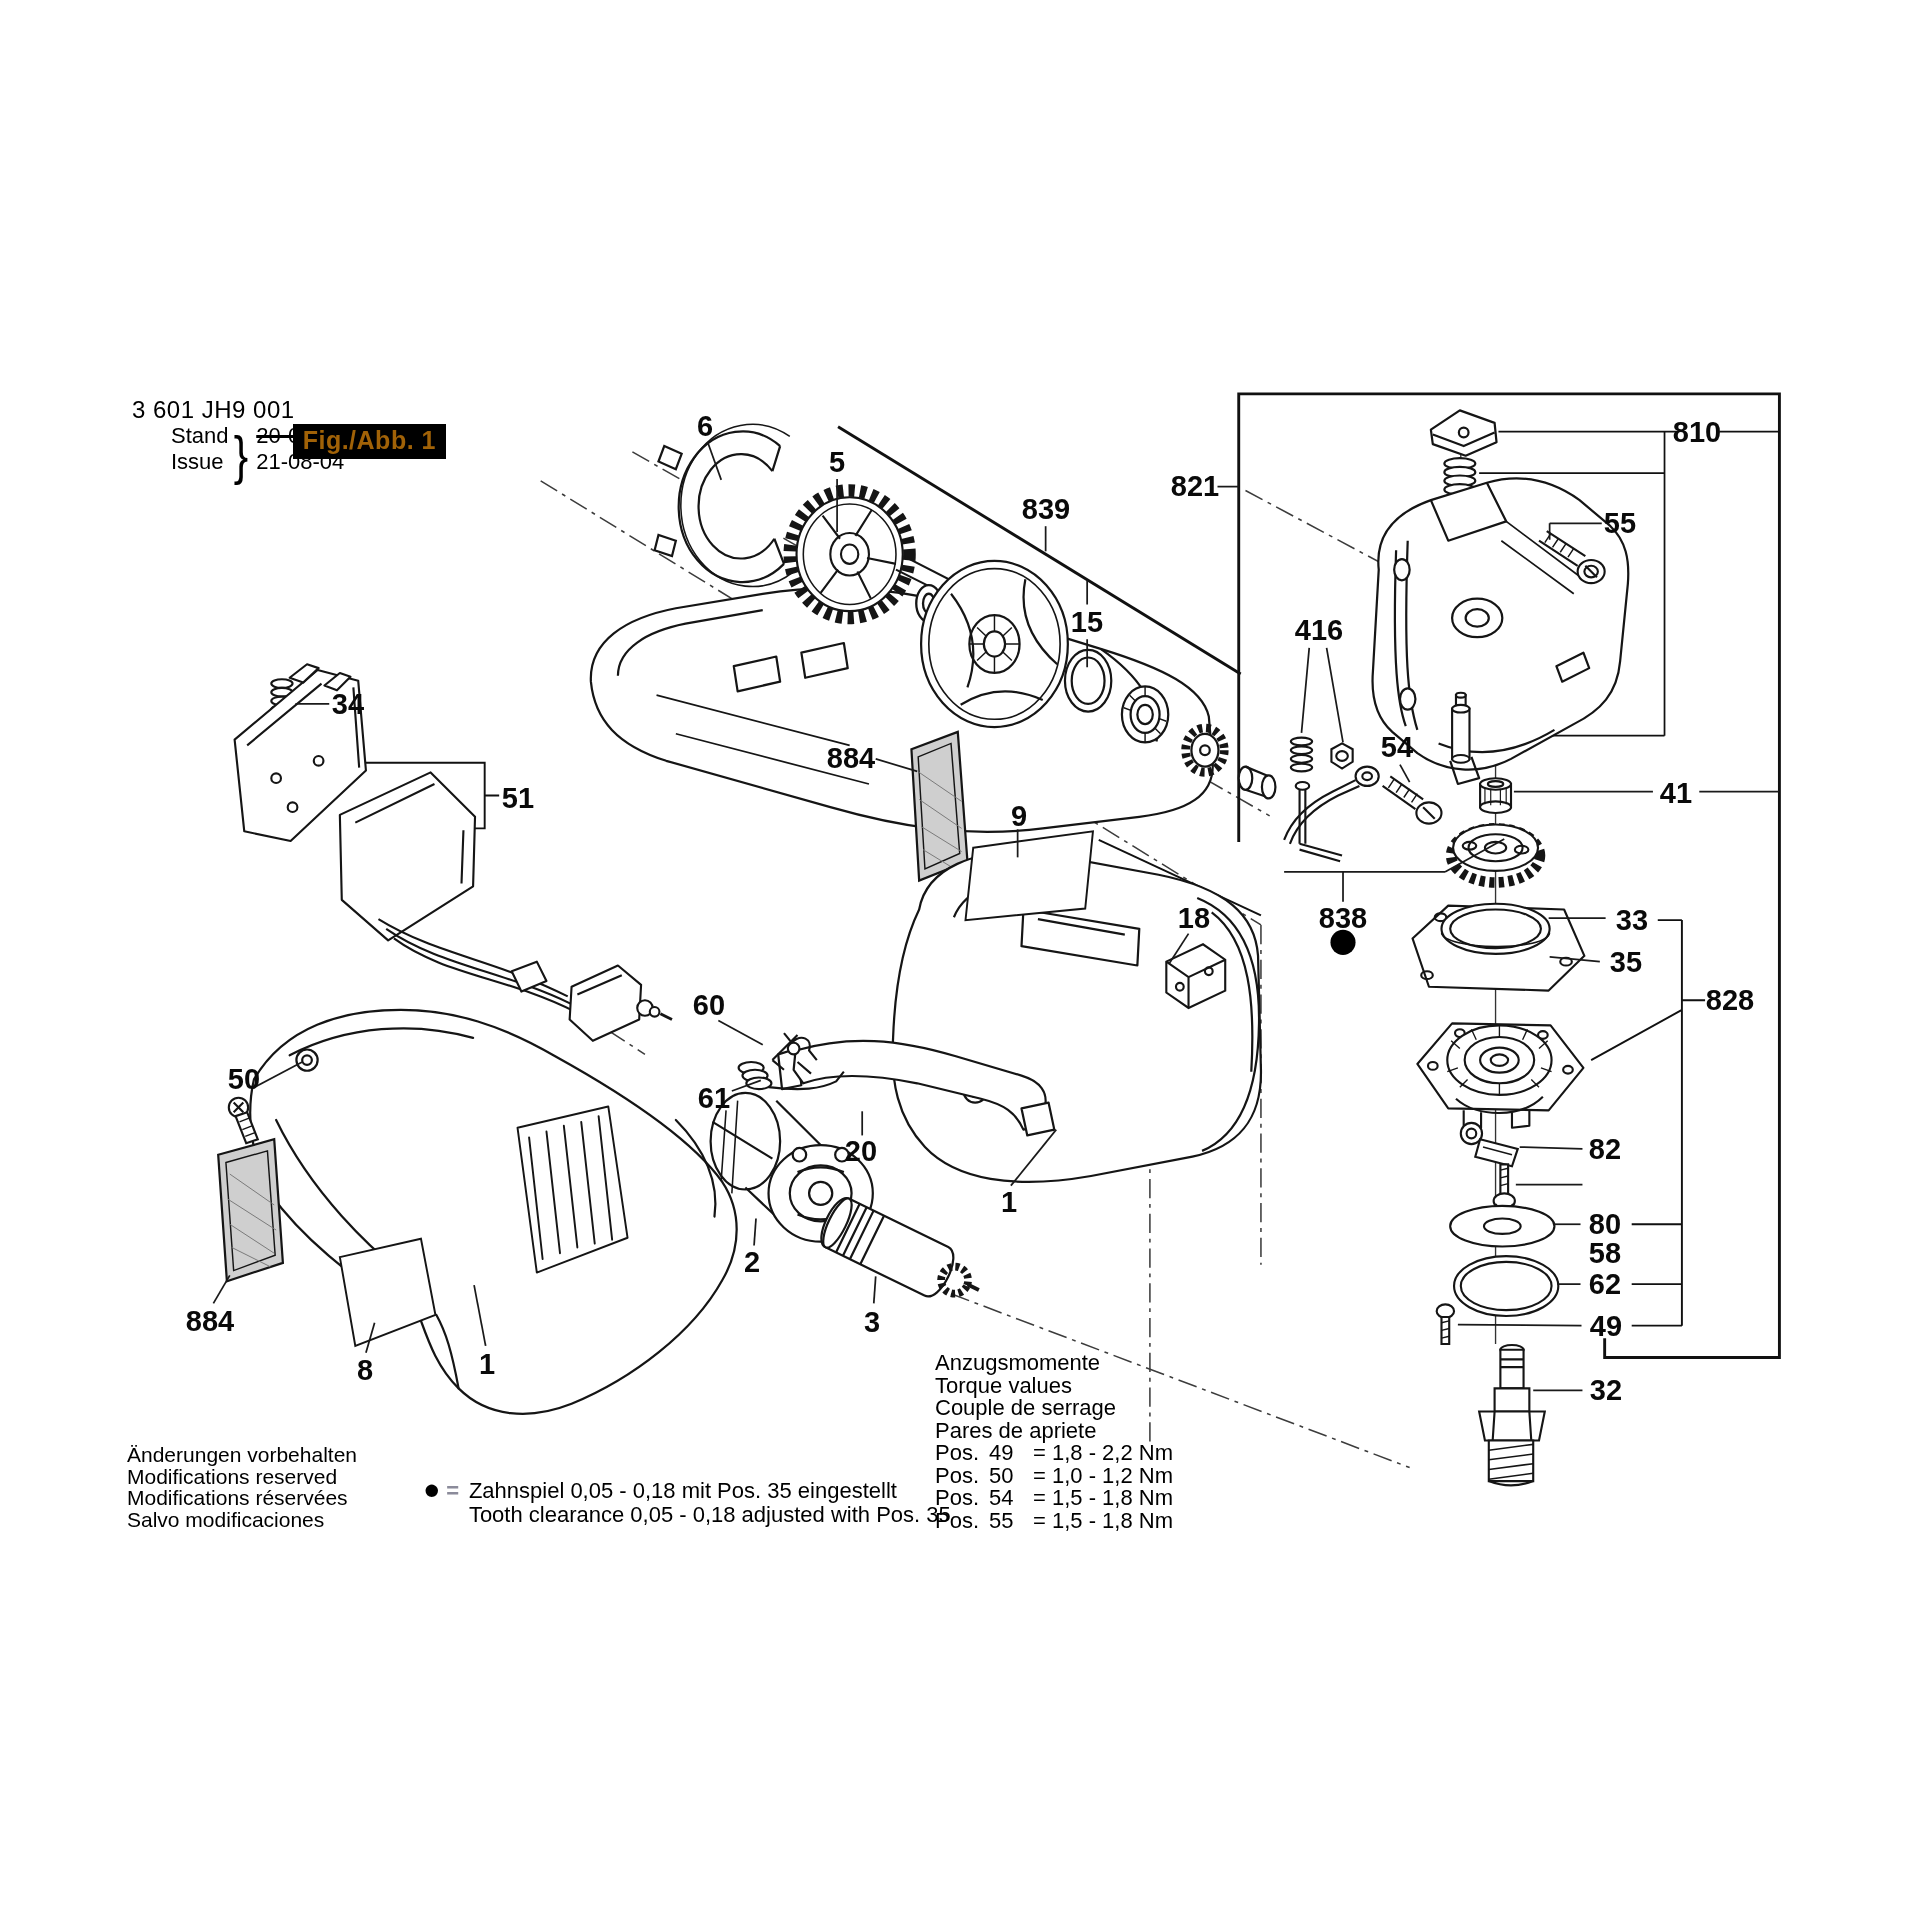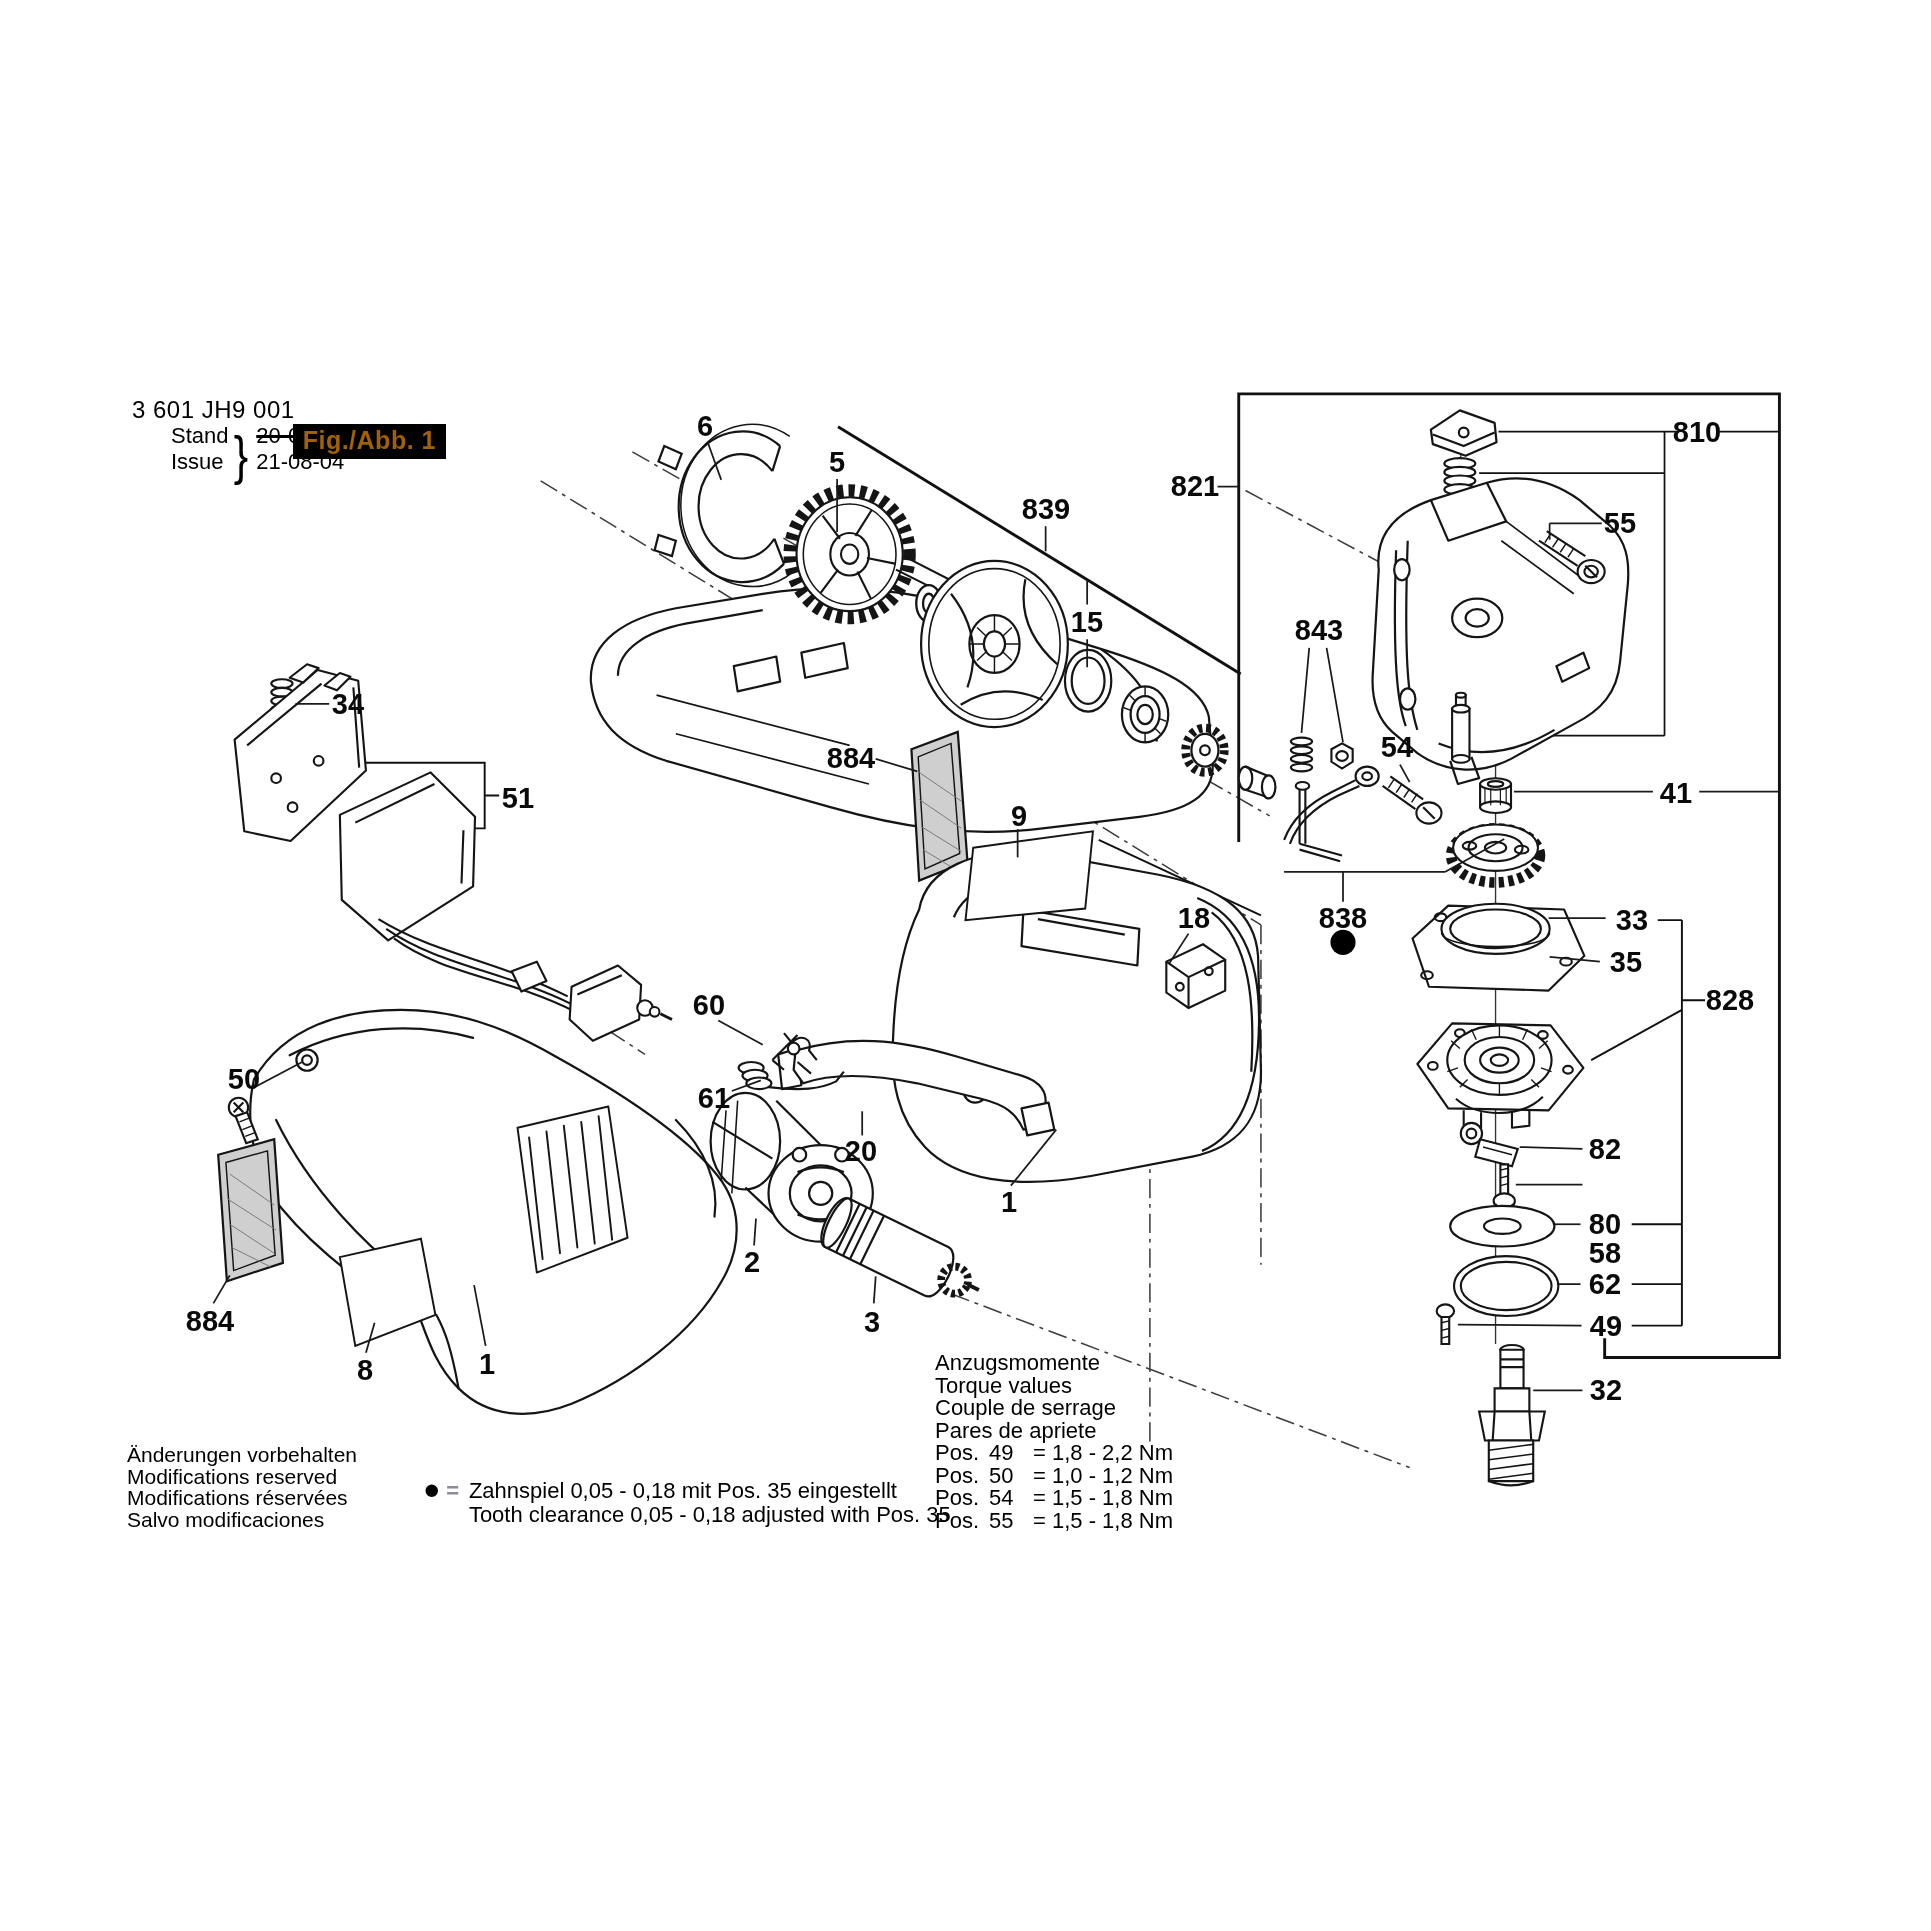--- a/index.html
+++ b/index.html
@@ -487,21 +487,21 @@
     </div>
   </div>
 
   <div class="plbl" style="left:705px;top:426px">6</div>
   <div class="plbl" style="left:837px;top:462px">5</div>
   <div class="plbl" style="left:1046px;top:509px">839</div>
   <div class="plbl" style="left:1087px;top:622px">15</div>
   <div class="plbl" style="left:1195px;top:486px">821</div>
   <div class="plbl" style="left:1697px;top:432px">810</div>
   <div class="plbl" style="left:1620px;top:523px">55</div>
-  <div class="plbl" style="left:1319px;top:630px">843</div>
+  <div class="plbl" style="left:1319px;top:630px">416</div>
   <div class="plbl" style="left:1397px;top:747px">54</div>
   <div class="plbl" style="left:1676px;top:793px">41</div>
   <div class="plbl" style="left:1343px;top:918px">838</div>
   <div class="plbl" style="left:1194px;top:918px">18</div>
   <div class="plbl" style="left:851px;top:758px">884</div>
   <div class="plbl" style="left:1019px;top:816px">9</div>
   <div class="plbl" style="left:1632px;top:920px">33</div>
   <div class="plbl" style="left:1626px;top:962px">35</div>
   <div class="plbl" style="left:1730px;top:1000px">828</div>
   <div class="plbl" style="left:1605px;top:1149px">82</div>

